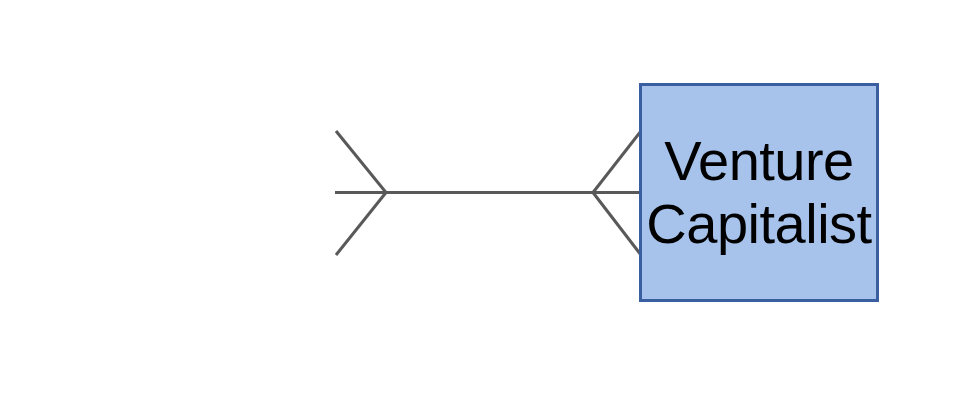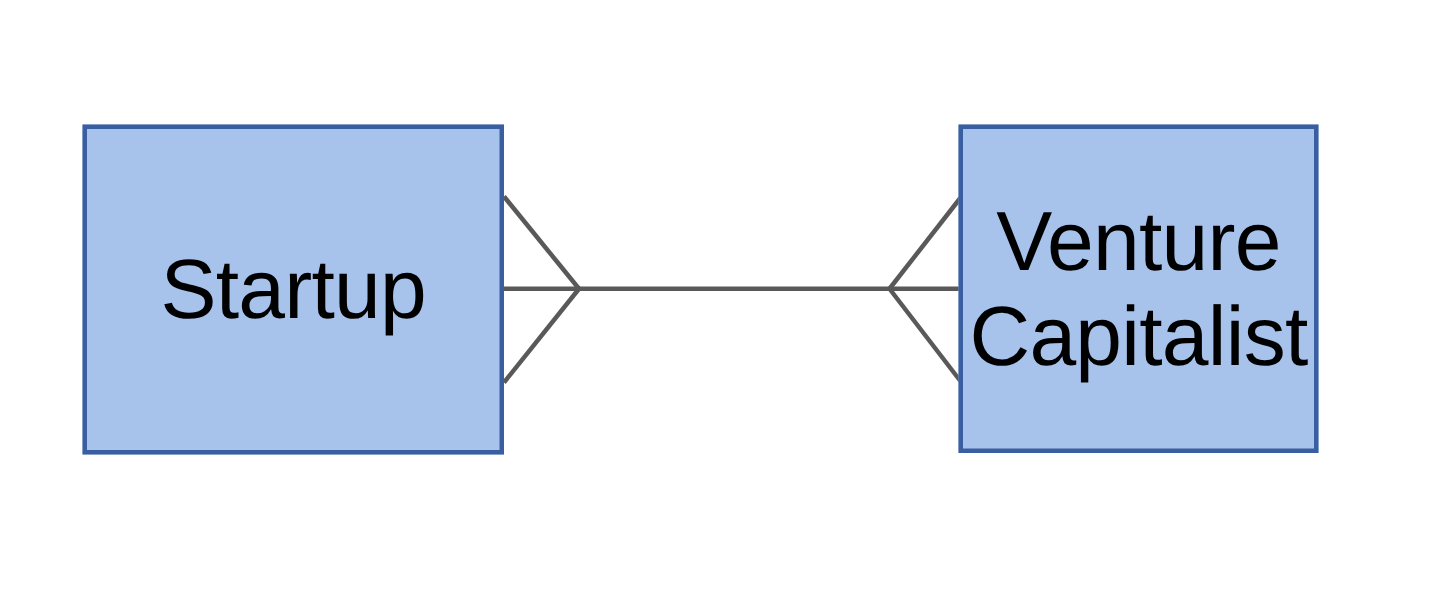--- a/index.html
+++ b/index.html
@@ -80,22 +80,19 @@
 
     <line class="conn" x1="335" y1="192.5" x2="641" y2="192.5"></line>
 
     <line class="conn" x1="386" y1="192.5" x2="336" y2="131"></line>
     <line class="conn" x1="386" y1="192.5" x2="336" y2="255"></line>
 
     <line class="conn" x1="593" y1="192.5" x2="641" y2="131"></line>
     <line class="conn" x1="593" y1="192.5" x2="641" y2="255"></line>
   </svg>
 
-  <div class="entity-box" id="entity-startup">
-    <span class="entity-label" id="label-startup">Startup</span>
-  </div>
 
   <div class="entity-box" id="entity-vc">
     <span class="entity-label" id="label-vc">Venture
 Capitalist</span>
   </div>
 
 </div>
 
 </body></html>

